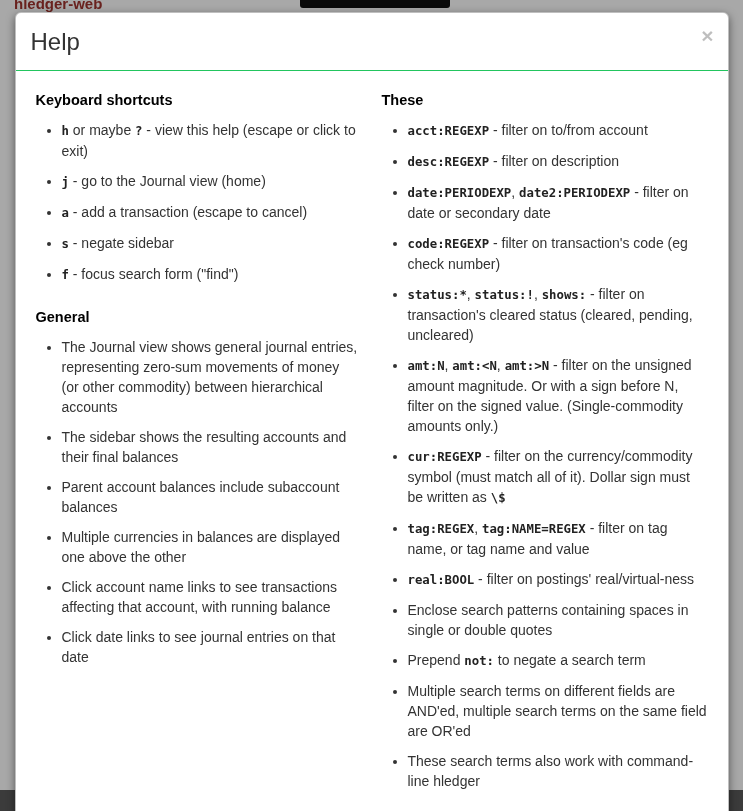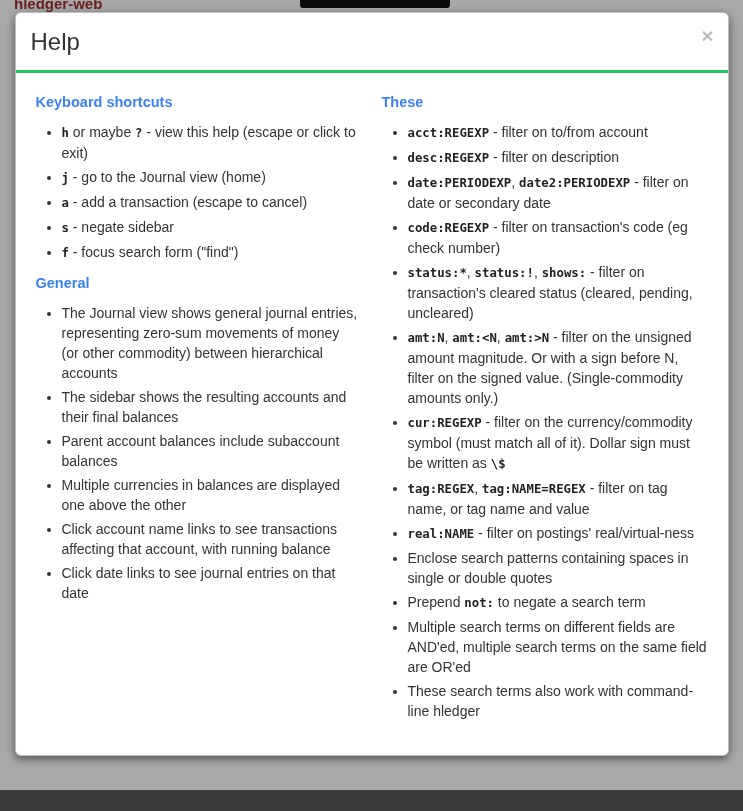--- a/index.html
+++ b/index.html
@@ -68,21 +68,21 @@
     width: 712px;
     background: #fff;
     border: 1px solid rgba(0,0,0,0.25);
     border-radius: 6px;
     box-shadow: 0 3px 9px rgba(0,0,0,0.5);
     color: #333;
   }
   .modal-header {
     position: relative;
     padding: 14px 15px 13px 15px;
-    border-bottom: 3px solid #22c55e;
+    border-bottom: 1px solid #22c55e;
   }
   .modal-title {
     margin: 0;
     font-size: 24px;
     font-weight: 400;
     color: #333;
     line-height: 30px;
   }
   .close-btn {
     position: absolute;
@@ -107,29 +107,29 @@
   .col {
     width: 50%;
     box-sizing: border-box;
   }
   .col-left { padding-right: 14px; }
   .col-right { padding-left: 10px; }
   .section-heading {
     margin: 0 0 10px 0;
     font-size: 14.5px;
     font-weight: bold;
-    color: #3b82f6;
+    color: #000000;
   }
-  .section-heading.spaced { margin-top: 10px; }
+  .section-heading.spaced { margin-top: 22px; }
   ul.help-list {
     margin: 0 0 10px 0;
     padding-left: 26px;
   }
   ul.help-list li {
-    margin: 4px 0 1px 0;
+    margin: 10px 0 1px 0;
   }
   ul.help-list code {
     font-family: "DejaVu Sans Mono", "Liberation Mono", monospace;
     font-weight: bold;
     font-size: 88%;
     color: #222;
   }
 </style>
 </head>
 <body>
@@ -173,21 +173,21 @@
       <h4 class="section-heading">These</h4>
       <ul class="help-list">
           <li><code>acct:REGEXP</code><span> - filter on to/from account</span></li>
           <li><code>desc:REGEXP</code><span> - filter on description</span></li>
           <li><code>date:PERIODEXP</code><span>, </span><code>date2:PERIODEXP</code><span> - filter on date or secondary date</span></li>
           <li><code>code:REGEXP</code><span> - filter on transaction's code (eg check number)</span></li>
           <li><code>status:*</code><span>, </span><code>status:!</code><span>, </span><code>shows:</code><span> - filter on transaction's cleared status (cleared, pending, uncleared)</span></li>
           <li><code>amt:N</code><span>, </span><code>amt:&lt;N</code><span>, </span><code>amt:&gt;N</code><span> - filter on the unsigned amount magnitude. Or with a sign before N, filter on the signed value. (Single-commodity amounts only.)</span></li>
           <li><code>cur:REGEXP</code><span> - filter on the currency/commodity symbol (must match all of it). Dollar sign must be written as </span><code>\$</code></li>
           <li><code>tag:REGEX</code><span>, </span><code>tag:NAME=REGEX</code><span> - filter on tag name, or tag name and value</span></li>
-          <li><code>real:NAME</code><span> - filter on postings' real/virtual-ness</span></li>
+          <li><code>real:BOOL</code><span> - filter on postings' real/virtual-ness</span></li>
           <li><span>Enclose search patterns containing spaces in single or double quotes</span></li>
           <li><span>Prepend </span><code>not:</code><span> to negate a search term</span></li>
           <li><span>Multiple search terms on different fields are AND'ed, multiple search terms on the same field are OR'ed</span></li>
           <li><span>These search terms also work with command-line hledger</span></li>
         </ul>
     </div>
   </div>
 </div>
 
 </body></html>

